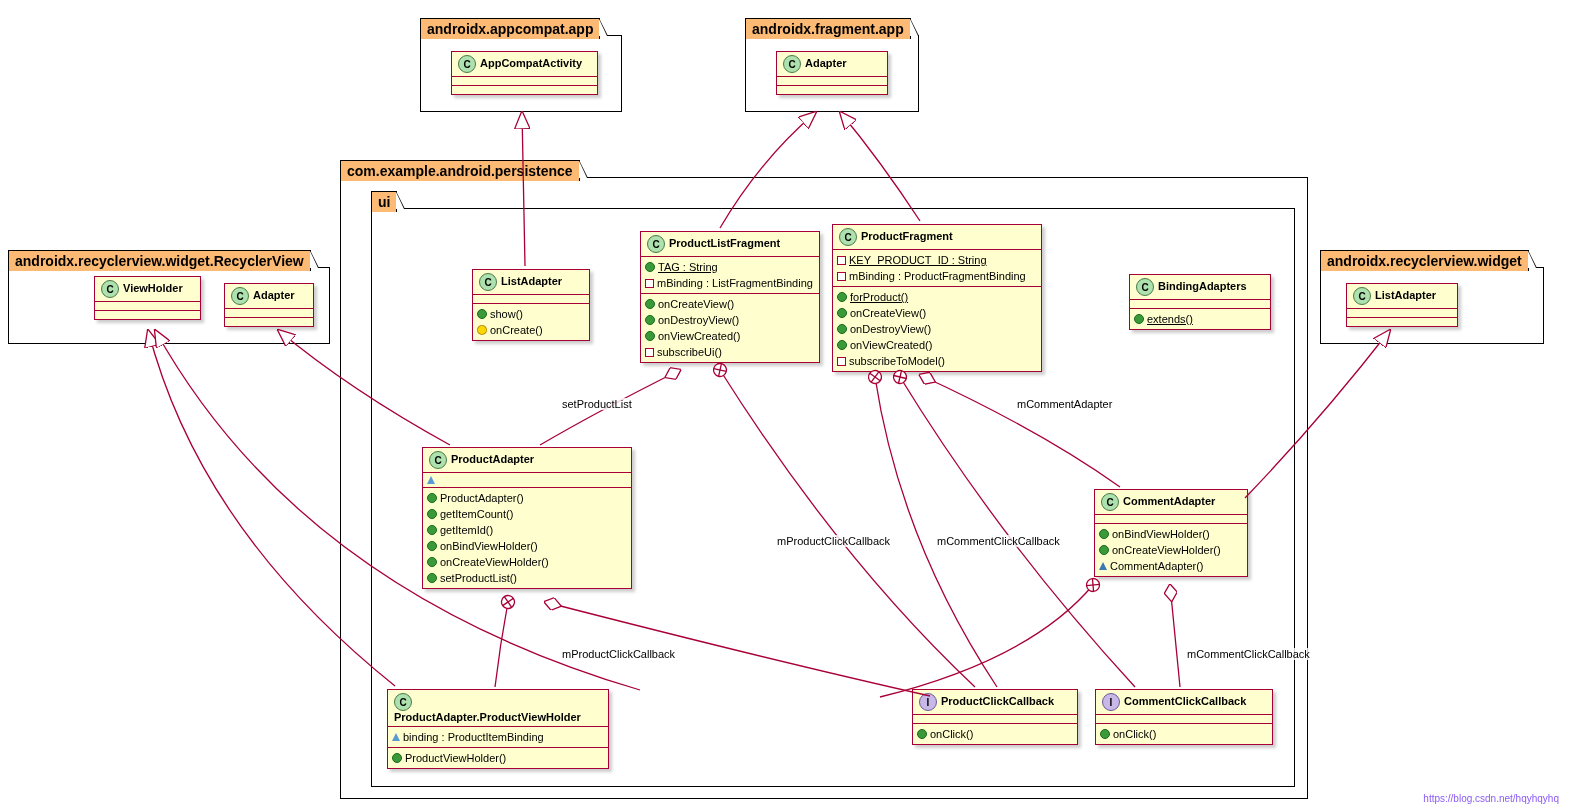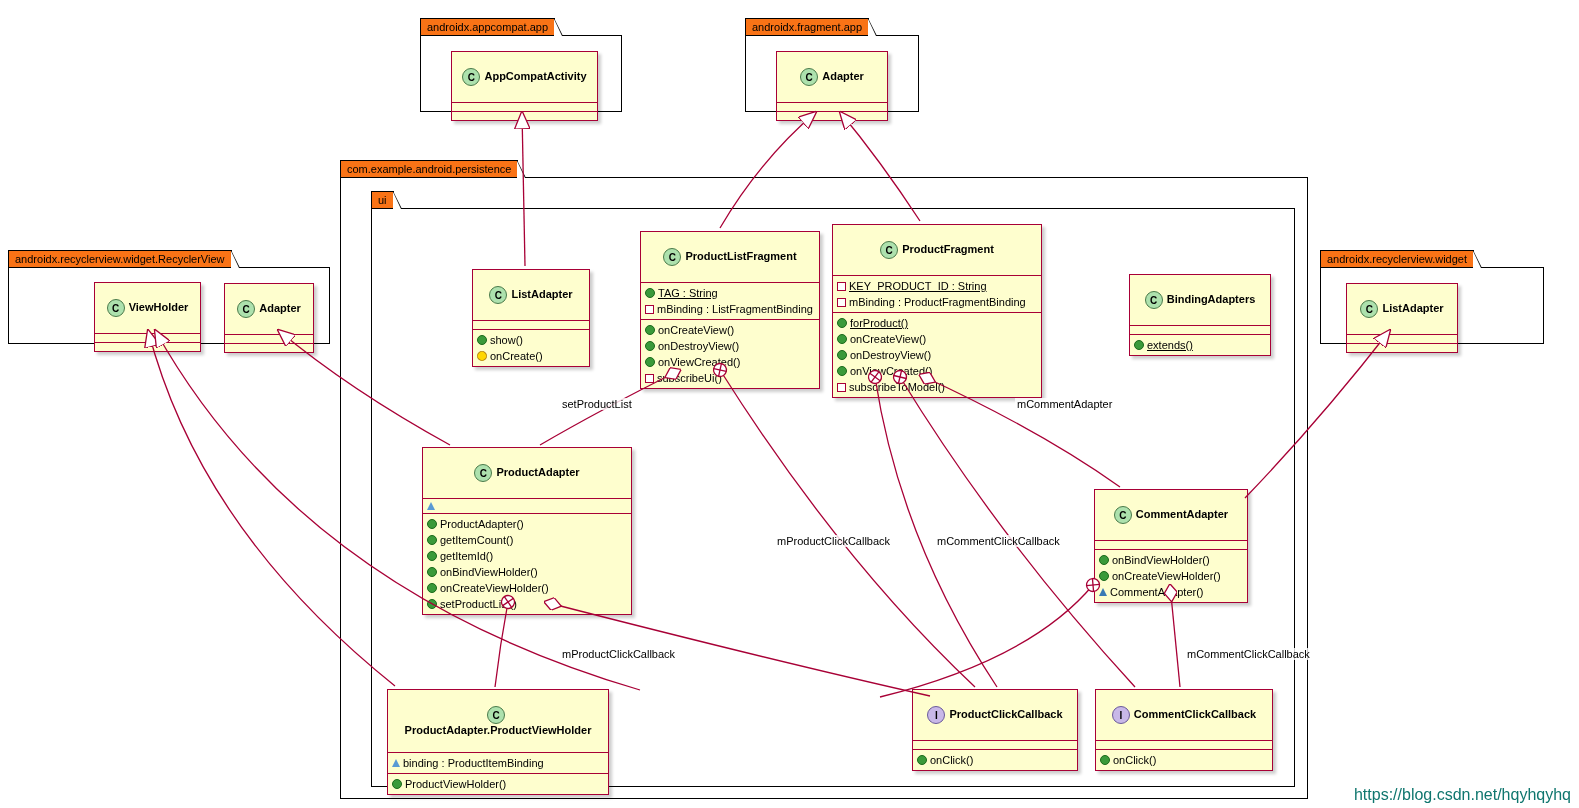--- a/index.html
+++ b/index.html
@@ -1,42 +1,42 @@
 <!DOCTYPE html>
 <html><head>
 <meta charset="utf-8">
 <style>
 body{margin:0;font-family:sans-serif;font-size:11px;background:#fff}
 .canvas{position:relative;width:1579px;height:808px}
 .pkg{position:absolute;border:1.5px solid #000;background:#fff}
-.pkg-tab{position:absolute;top:-18px;left:-1px;border:1.5px solid #000;border-bottom:none;background:#f97316;padding:2px 6px;font-weight:normal;font-size:11px}
+.pkg-tab{position:absolute;top:-18px;left:-1px;border:1.5px solid #000;border-bottom:none;background:#fdba74;padding:2px 6px;font-weight:bold;font-size:14px}
 .pkg-tab::after{content:"";position:absolute;right:-8px;top:0;width:0;height:0;border-left:8px solid #fff;border-top:17px solid transparent}
 .pkg-tab::before{content:"";position:absolute;right:-9px;top:-1px;width:0;height:0;border-left:9px solid #000;border-top:18px solid transparent}
 .cls{position:absolute;border:1.5px solid #a80036;background:#fefece;box-shadow:3px 3px 3px rgba(0,0,0,.2)}
-.cls-title{padding:16px 6px;border-bottom:1.5px solid #a80036;text-align:center;font-weight:bold}
+.cls-title{padding:3px 6px;border-bottom:1.5px solid #a80036;font-weight:bold}
 .cls-attrs,.cls-ops{padding:2px 4px;border-bottom:1.5px solid #a80036}
 .cls-ops:last-child,.cls-attrs:last-child{border-bottom:none}
 .cls-empty{height:8px;border-bottom:1.5px solid #a80036}
 .cls-empty:last-child{border-bottom:none}
 .row{display:flex;align-items:center;gap:3px;padding:1px 0;line-height:14px}
 .badge{display:inline-flex;width:16px;height:16px;border-radius:50%;align-items:center;justify-content:center;font-weight:bold;font-size:10px;margin-right:4px;vertical-align:middle;border:1px solid}
 .badge-c{background:#ade1ad;border-color:#4a7a4a;color:#000}
 .badge-i{background:#c8b8e8;border-color:#6a5a9a;color:#000}
 .vis{display:inline-block;width:8px;height:8px;border-radius:50%;flex-shrink:0}
 .vis-pub{background:#3a9a3a;border:1px solid #1a6a1a}
 .vis-priv{width:7px;height:7px;background:#fff;border:1.5px solid #a80036;border-radius:0}
 .vis-prot{width:8px;height:8px;background:#ffd700;border:1px solid #b8860b;transform:rotate(45deg)}
 .vis-pkg{width:0;height:0;border-left:4px solid transparent;border-right:4px solid transparent;border-bottom:8px solid #5a9ad4;border-radius:0;background:none}
 .vis-pkg-filled{width:0;height:0;border-left:4px solid transparent;border-right:4px solid transparent;border-bottom:8px solid #3a7ab4;border-radius:0;background:none}
 .underline{text-decoration:underline}
 .italic{}
 svg.lines{position:absolute;top:0;left:0;width:1579px;height:808px;pointer-events:none}
 .line{stroke:#a80036;stroke-width:1.3;fill:none}
 .lbl{position:absolute;font-size:11px;color:#000;background:rgba(255,255,255,.8);padding:0 2px}
-.watermark{position:absolute;right:8px;bottom:4px;color:#0f766e;font-size:16px}
+.watermark{position:absolute;right:20px;bottom:4px;color:#8b5cf6;font-size:10px}
 </style>
 </head>
 <body>
 
 <div class="canvas">
 
 <div class="pkg" style="left:420px;top:35px;width:200px;height:75px">
   <div class="pkg-tab">androidx.appcompat.app</div>
   <div class="cls" style="left:30px;top:15px;width:145px">
     <div class="cls-title"><span class="badge badge-c">C</span><span>AppCompatActivity</span></div>
@@ -49,21 +49,21 @@
   <div class="pkg-tab">androidx.fragment.app</div>
   <div class="cls" style="left:30px;top:15px;width:110px">
     <div class="cls-title"><span class="badge badge-c">C</span><span>Adapter</span></div>
     <div class="cls-empty"></div>
         <div class="cls-empty"></div>
   </div>
 </div>
 
 <div class="pkg" style="left:8px;top:267px;width:320px;height:75px">
   <div class="pkg-tab">androidx.recyclerview.widget.RecyclerView</div>
-  <div class="cls" style="left:85px;top:14px;width:105px">
+  <div class="cls" style="left:85px;top:8px;width:105px">
     <div class="cls-title"><span class="badge badge-c">C</span><span>ViewHolder</span></div>
     <div class="cls-empty"></div>
         <div class="cls-empty"></div>
   </div>
   <div class="cls" style="left:215px;top:15px;width:88px">
     <div class="cls-title"><span class="badge badge-c">C</span><span>Adapter</span></div>
     <div class="cls-empty"></div>
         <div class="cls-empty"></div>
   </div>
 </div>

